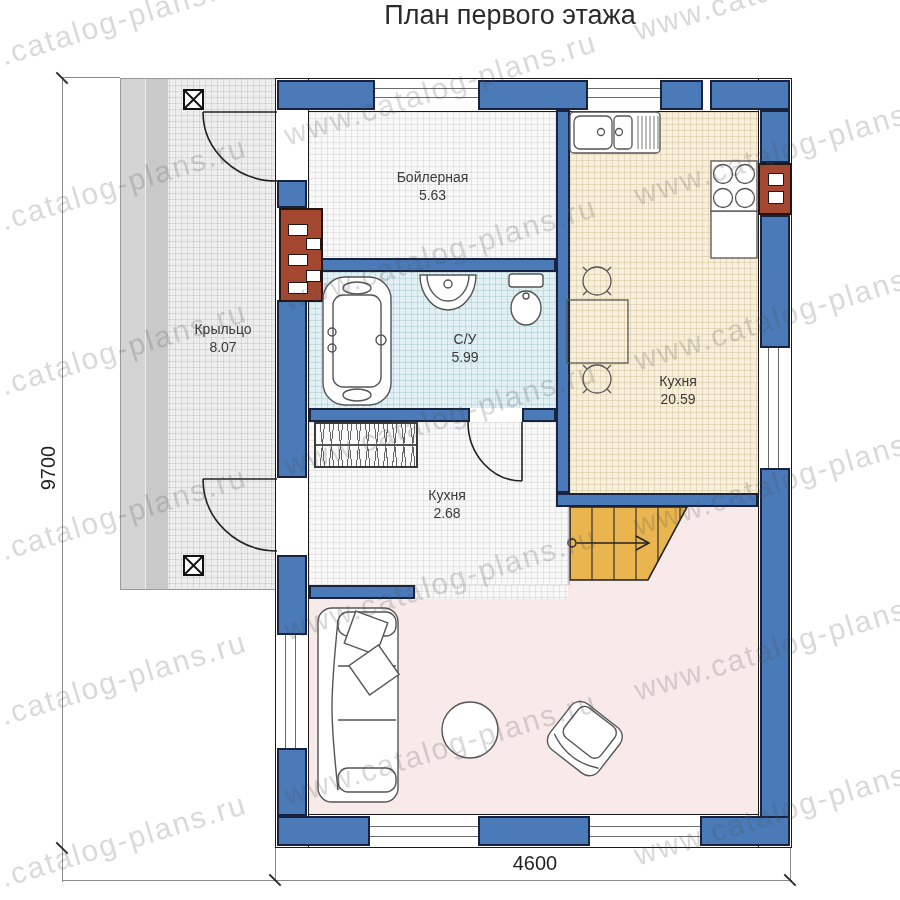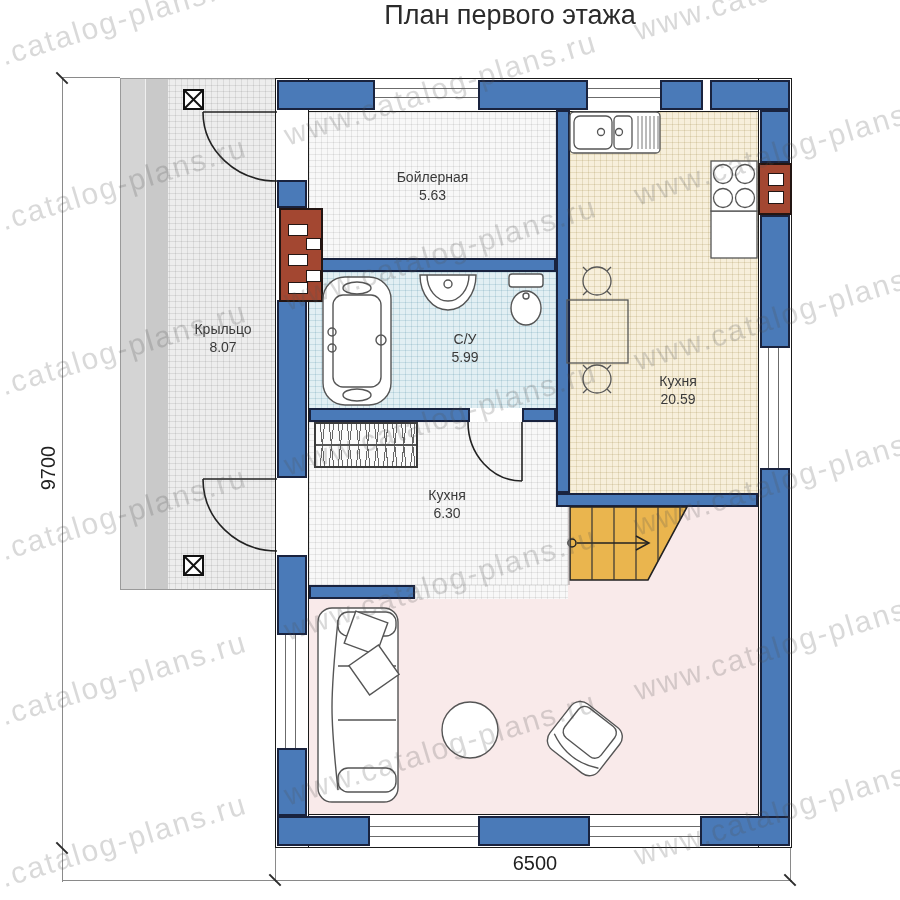--- a/index.html
+++ b/index.html
@@ -251,34 +251,34 @@
   <div class="abs roomlabel" style="left:395px;top:330px;width:140px;text-align:center;">
     <div>С/У</div>
     <div>5.99</div>
   </div>
   <div class="abs roomlabel" style="left:598px;top:372px;width:160px;">
     <div>Кухня</div>
     <div>20.59</div>
   </div>
   <div class="abs roomlabel" style="left:372px;top:486px;width:150px;">
     <div>Кухня</div>
-    <div>6.30</div>
+    <div>2.68</div>
   </div>
 
   <div class="abs dimline" style="left:62px;top:78px;width:1px;height:804px;"></div>
   <div class="abs dimline" style="left:62px;top:880px;width:730px;height:1px;"></div>
   <div class="abs dimline" style="left:62px;top:77px;width:58px;height:1px;"></div>
   <div class="abs dimline" style="left:275px;top:848px;width:1px;height:34px;"></div>
   <div class="abs dimline" style="left:790px;top:848px;width:1px;height:34px;"></div>
   <div class="abs dimtick" style="left:54px;top:77px;width:16px;height:2px;"></div>
   <div class="abs dimtick" style="left:54px;top:847px;width:16px;height:2px;"></div>
   <div class="abs dimtick" style="left:267px;top:879px;width:16px;height:2px;"></div>
   <div class="abs dimtick" style="left:782px;top:879px;width:16px;height:2px;"></div>
   <div class="abs dimlabel" style="left:20px;top:455px;width:60px;height:26px;transform:rotate(-90deg);">9700</div>
-  <div class="abs dimlabel" style="left:495px;top:852px;width:80px;height:24px;">6500</div>
+  <div class="abs dimlabel" style="left:495px;top:852px;width:80px;height:24px;">4600</div>
 
   <div id="watermarks">
       <div class="watermark" style="left: -70px; top: 60px;">www.catalog-plans.ru</div>
       <div class="watermark" style="left: 630px; top: 15px;">www.catalog-plans.ru</div>
       <div class="watermark" style="left: -70px; top: 225px;">www.catalog-plans.ru</div>
       <div class="watermark" style="left: 280px; top: 120px;">www.catalog-plans.ru</div>
       <div class="watermark" style="left: 630px; top: 180px;">www.catalog-plans.ru</div>
       <div class="watermark" style="left: -70px; top: 390px;">www.catalog-plans.ru</div>
       <div class="watermark" style="left: 280px; top: 285px;">www.catalog-plans.ru</div>
       <div class="watermark" style="left: 630px; top: 345px;">www.catalog-plans.ru</div>

